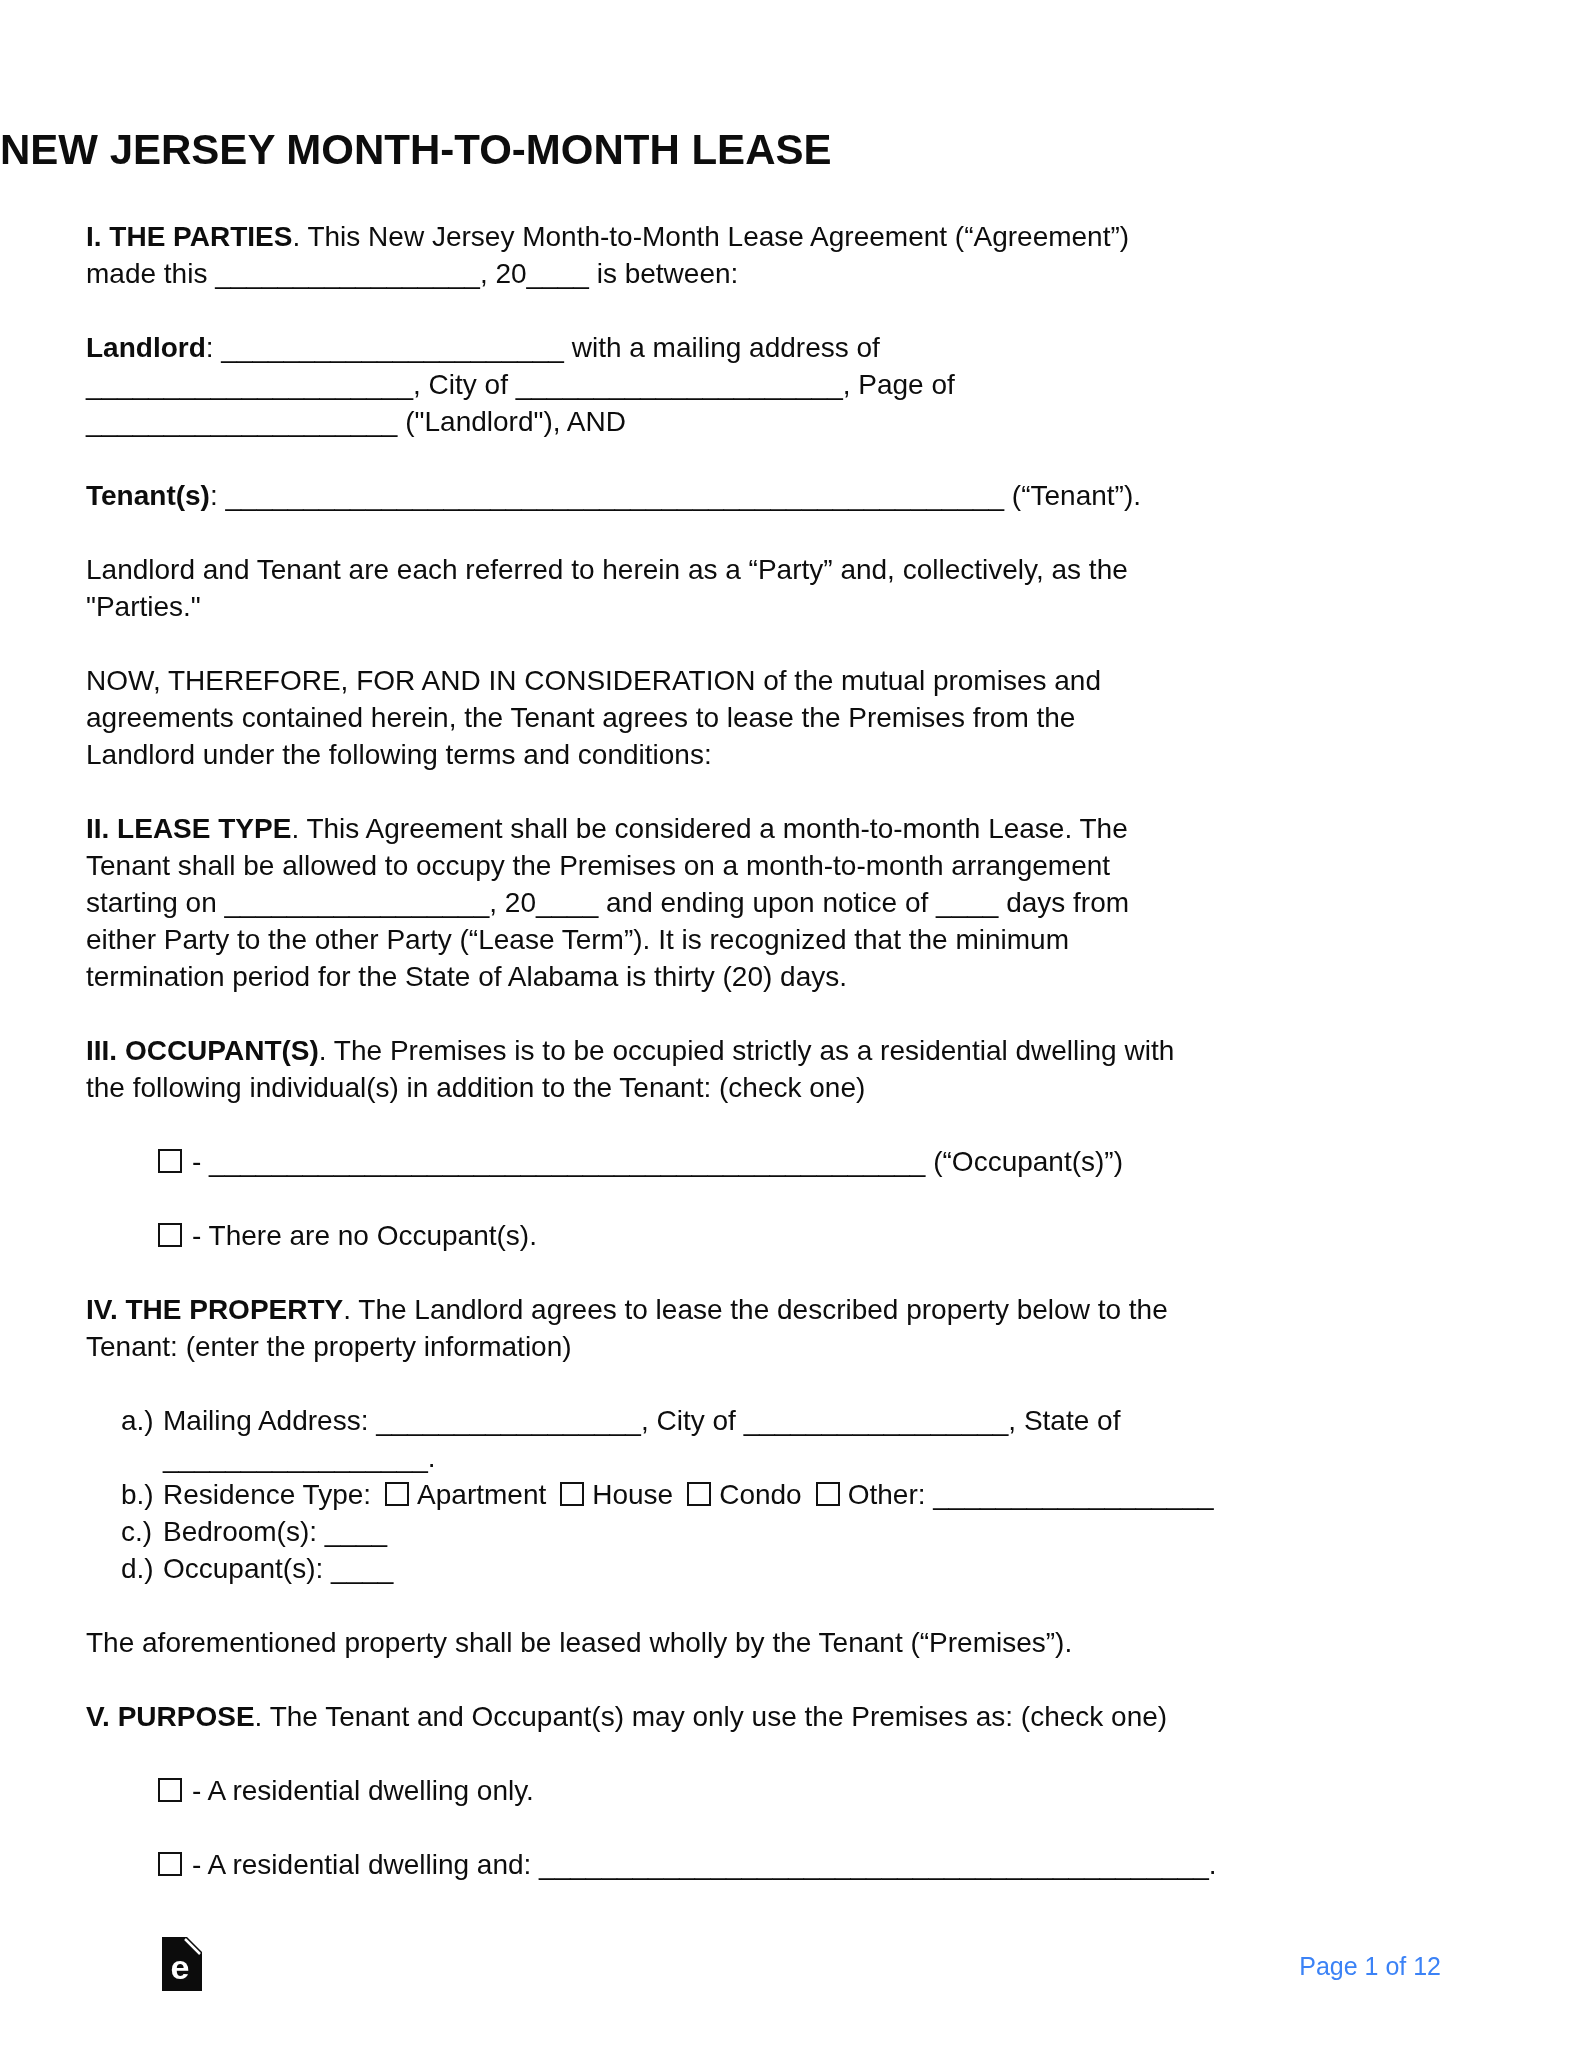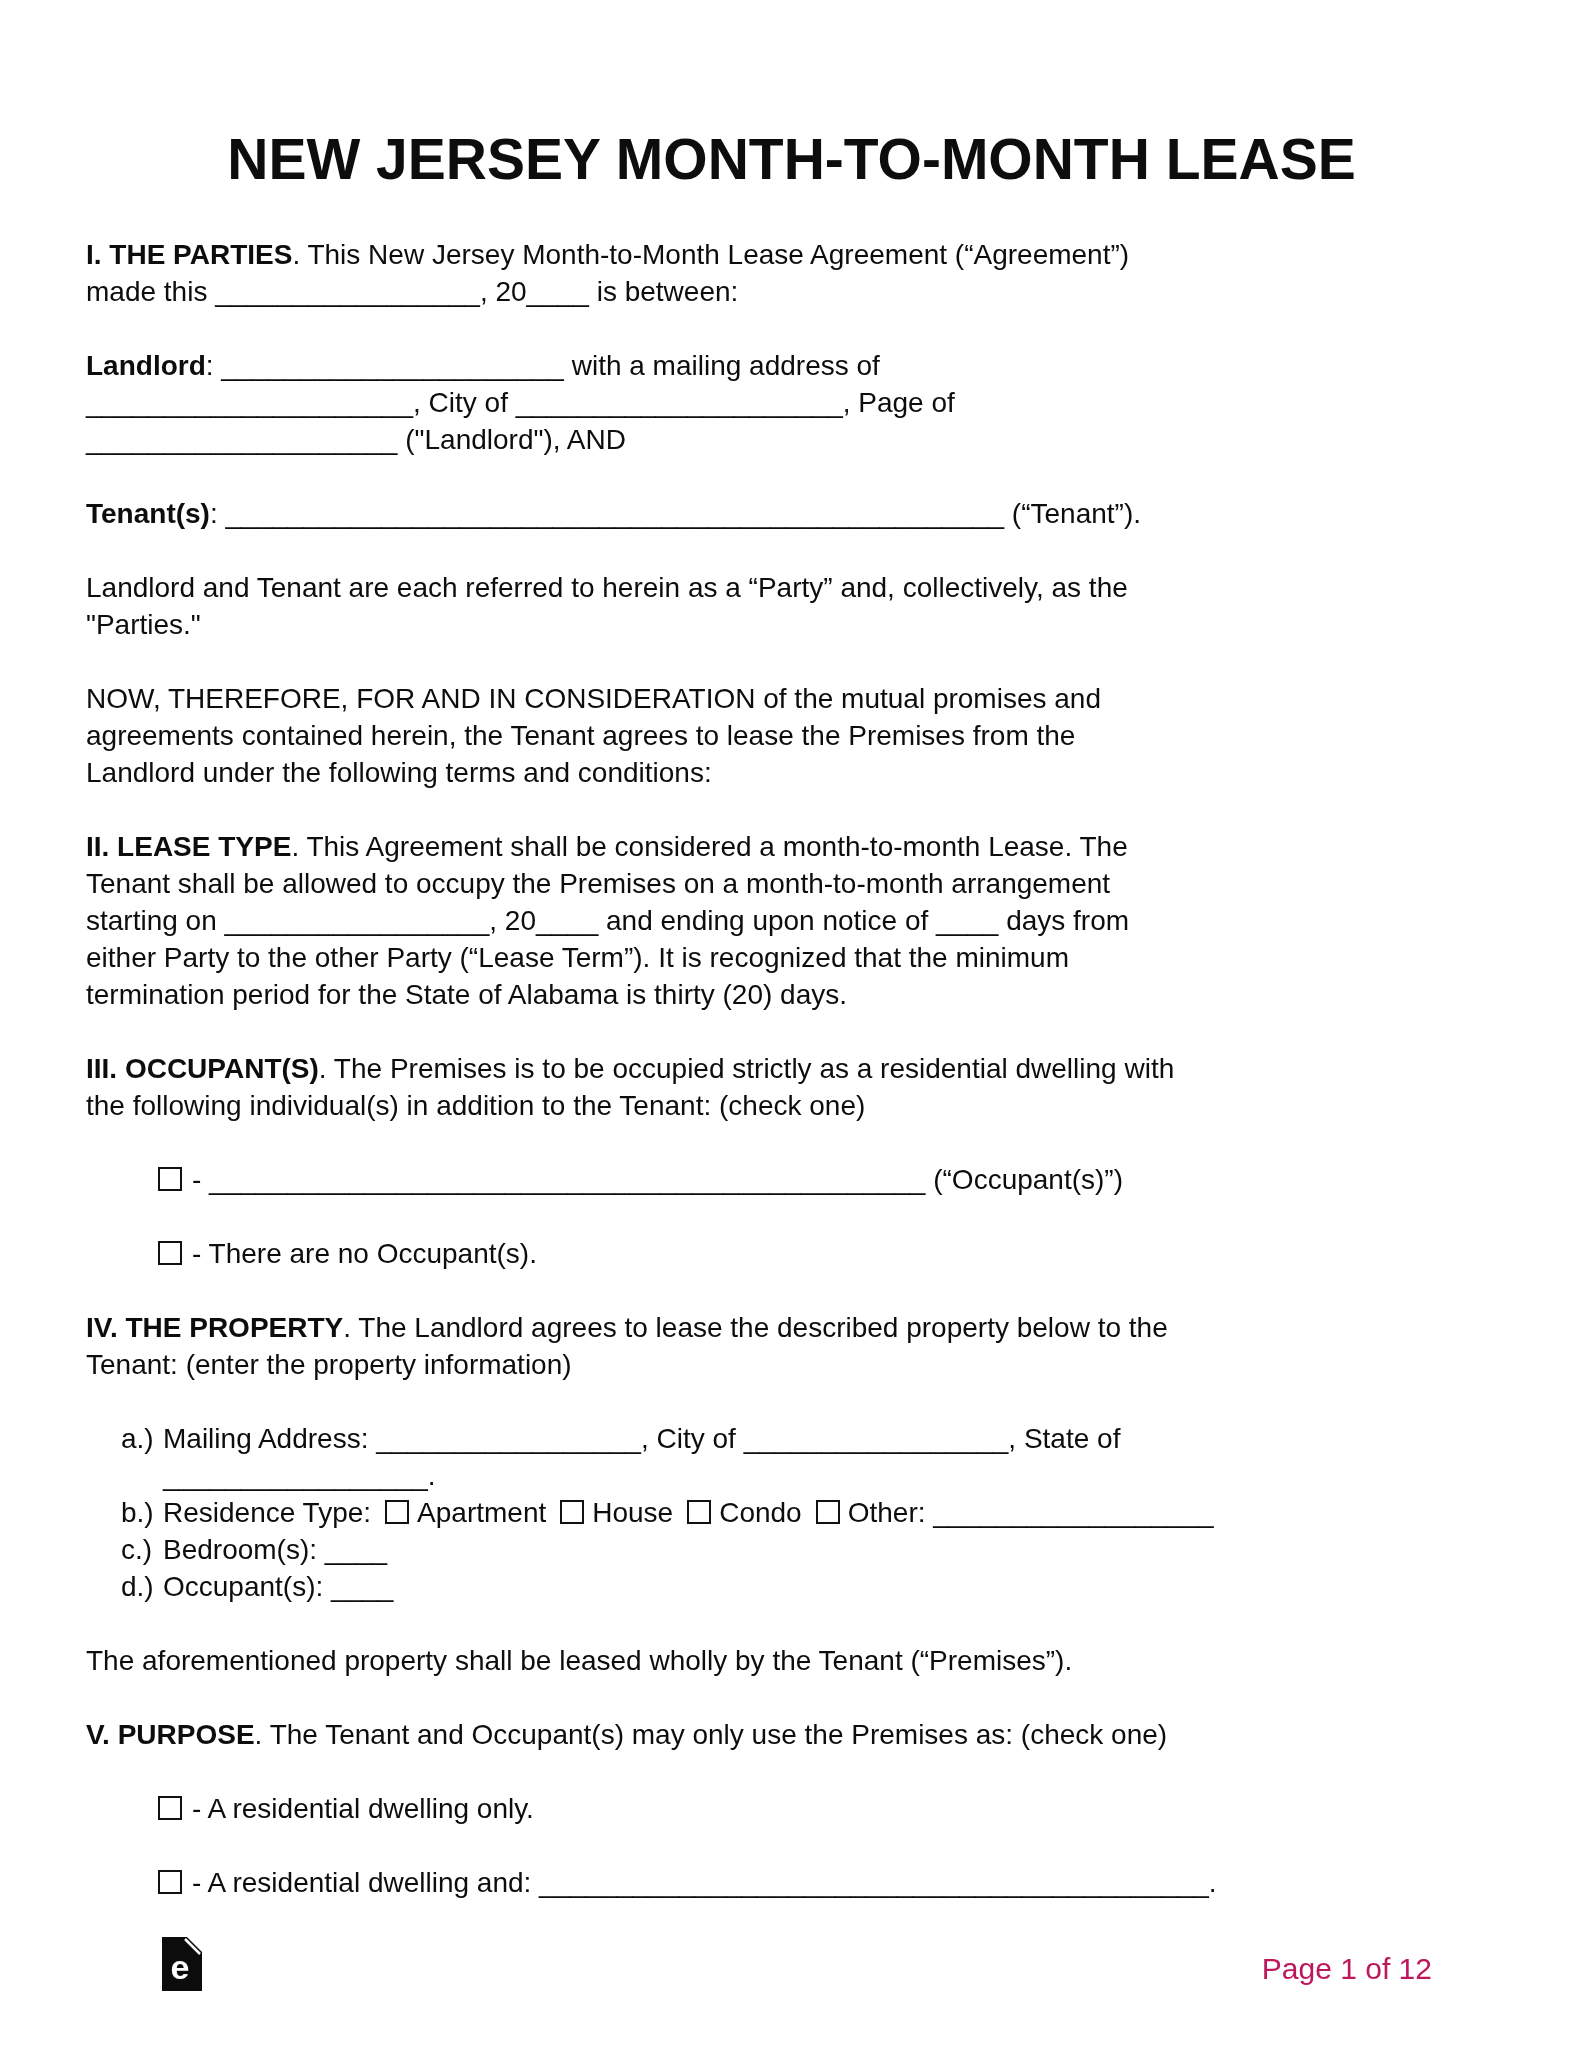--- a/index.html
+++ b/index.html
@@ -7,22 +7,21 @@
     position:relative;
     width:1583px;
     height:2048px;
     background:#ffffff;
     font-family:"Liberation Sans","DejaVu Sans",sans-serif;
     color:#0d0d0d;
     overflow:hidden;
   }
   .title{
     margin:126px 0 44px;
-    text-align:center;
-    font-size:57px;
+    font-size:42px;
     font-weight:bold;
     letter-spacing:0px;
   }
   .content{padding:0 86px;font-size:28px;line-height:37px;}
   .para{margin:0 0 37px;}
   .line{white-space:nowrap;}
   b.lead{font-weight:bold;}
   .cb-line{margin:0 0 37px 72px;}
   .checkbox{
     display:inline-block;
@@ -31,22 +30,22 @@
     background:#fff;
     margin:0 10px 0 0;
     vertical-align:-2px;
   }
   .checkbox.inline{margin:0 8px 0 14px;}
   .list{margin:0 0 37px 35px;}
   .ilabel{display:inline-block;width:42px;}
   .cont{margin-left:42px;}
   .footer-logo{position:absolute;left:161px;top:1936px;width:42px;height:56px;}
   .page-label{
-    position:absolute;right:151px;top:1952px;
-    font-size:30px;color:#be185d;
+    position:absolute;right:142px;top:1952px;
+    font-size:25px;color:#3b82f6;
   }
 </style>
 </head>
 <body>
 
 <div class="page">
 
   <h1 class="title">NEW JERSEY MONTH-TO-MONTH LEASE</h1>
 
   <div class="content">

